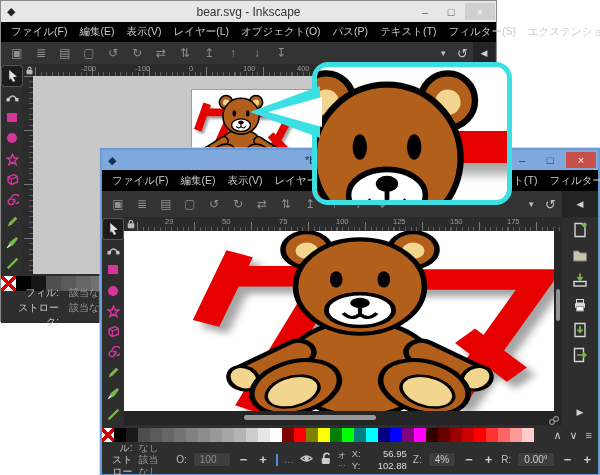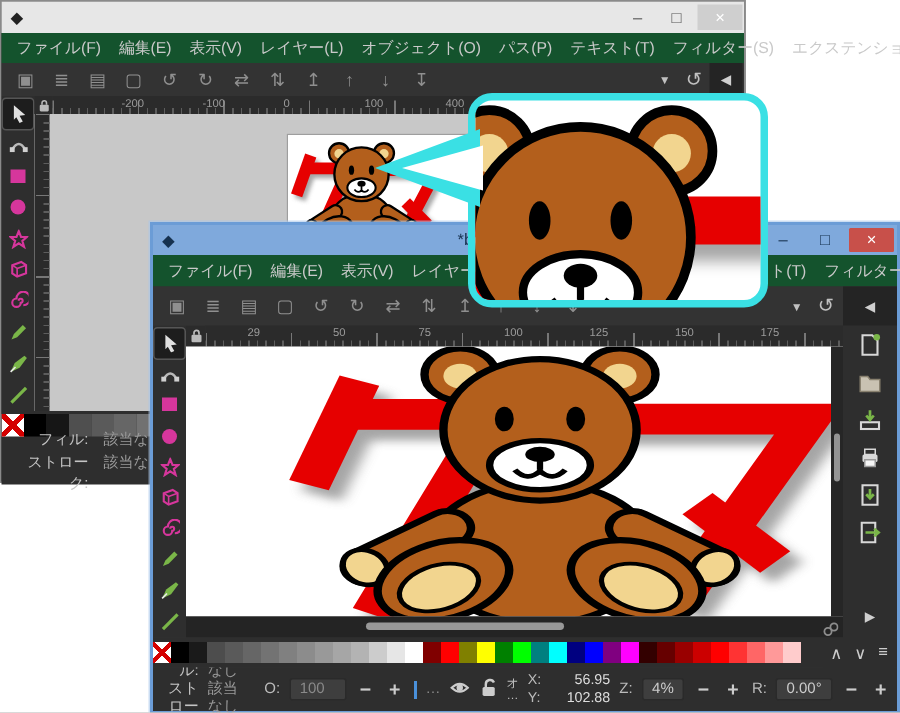--- a/index.html
+++ b/index.html
@@ -1,20 +1,20 @@
 <!DOCTYPE html>
 <html style="--blue: #7fa9dc; --closered: #c8504a; --cyan: #3ae0e4; --bear: #b35f1c; --tan: #f2d58f; --red: #e60000; --magenta: #d6369c; --green: #7ab648;"><head>
 <meta charset="utf-8">
 <style>
   html,body{margin:0;padding:0;background:#fff;}
   #stage{position:relative;width:600px;height:475px;overflow:hidden;background:#fff;
          font-family:"Liberation Sans","DejaVu Sans",sans-serif;-webkit-font-smoothing:antialiased;}
   .win{position:absolute;box-sizing:border-box;}
   
-  .menubar{display:flex;align-items:center;background:#14532d;color:#c9c9c9;font-size:10.5px;padding:0 4px;}
+  .menubar{display:flex;align-items:center;background:#000000;color:#c9c9c9;font-size:10.5px;padding:0 4px;}
   .menu-item{padding:2px 6px;white-space:nowrap;}
   .toolbar{position:relative;display:flex;align-items:center;background:#333;padding:0 4px;}
   .tbi{width:24px;height:18px;display:inline-flex;align-items:center;justify-content:center;color:#8f8f8f;font-size:12px;}
   .tb-right{position:absolute;display:flex;align-items:center;gap:10px;color:#c0c0c0;}
   .collapse-btn{width:22px;height:100%;background:#242424;color:#cfcfcf;display:flex;align-items:center;justify-content:center;font-size:9px;}
   .toolbox{background:#2e2e2e;display:flex;flex-direction:column;align-items:center;padding-top:2px;}
   .tool{width:20px;height:20px;display:flex;align-items:center;justify-content:center;border-radius:2px;margin-bottom:1px;}
   .tool.active{background:#1d1d1d;outline:1px solid #555;}
   .hruler{position:relative;background:#2b2b2b;overflow:hidden;
      background-image:
@@ -203,20 +203,21 @@
         <circle cx="9" cy="5" r="2.4" fill="none" stroke="#8d8d8d" stroke-width="1.2"></circle>
       </g>
 </defs>
 </svg>
 
 <div id="stage">
 
   <div class="win" id="back-win">
     <div id="back-title">
       <span style="padding:0 6px;font-size:11px;color:#222">◆</span>
+      <span class="ttl">bear.svg - Inkscape</span>
       <span style="position:absolute;right:58px" class="winbtn">–</span>
       <span style="position:absolute;right:32px" class="winbtn">□</span>
       <span style="position:absolute;right:1px" class="winbtn" id="back-close">×</span>
     </div>
     <div class="menubar" style="height:20px">
         <span class="menu-item">ファイル(F)</span>
         <span class="menu-item">編集(E)</span>
         <span class="menu-item">表示(V)</span>
         <span class="menu-item">レイヤー(L)</span>
         <span class="menu-item">オブジェクト(O)</span>

